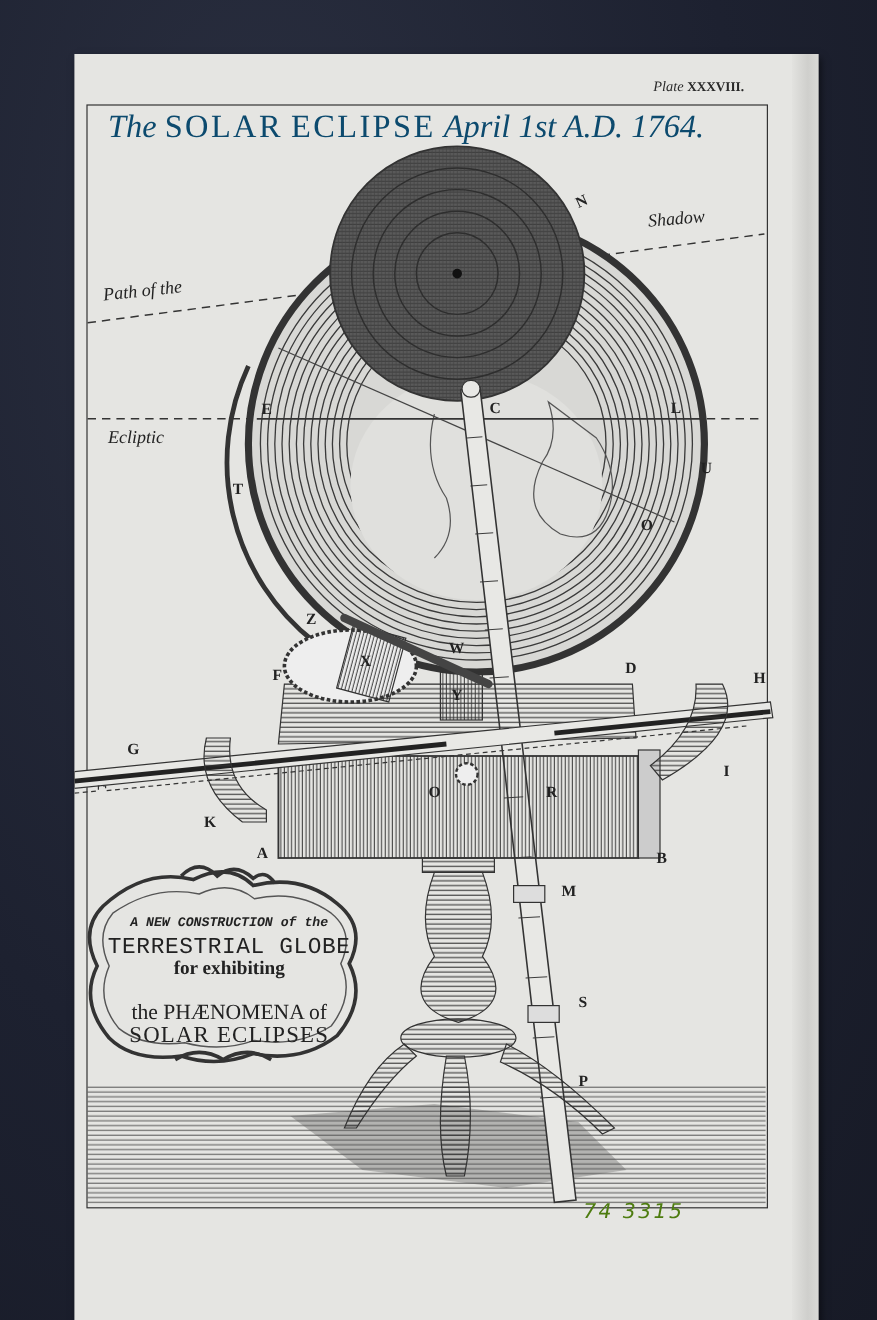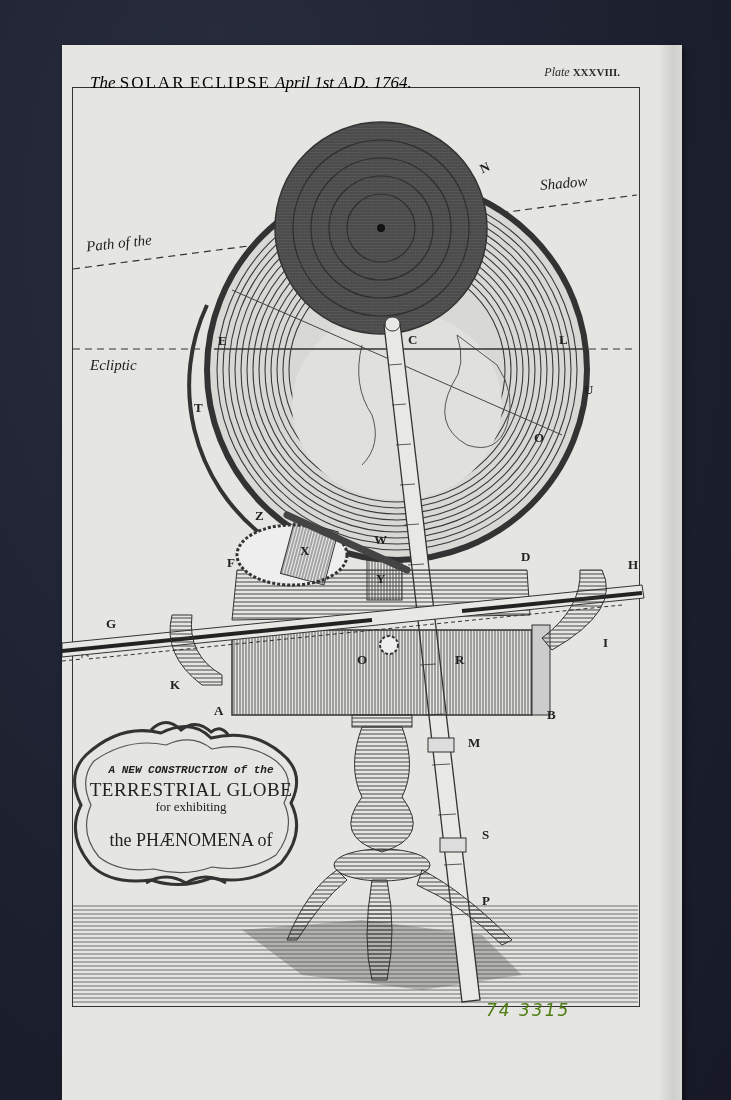--- a/index.html
+++ b/index.html
@@ -6,31 +6,31 @@
   body{width:731px;height:1100px;overflow:hidden;background:#1d2130;position:relative;font-family:"Liberation Serif",serif;}
   .felt{position:absolute;inset:0;background:
      radial-gradient(ellipse at 30% 20%, #2a2f40 0%, #1d2130 55%, #171a26 100%);}
   .paper{position:absolute;left:62px;top:45px;width:620px;height:1062px;background:#e5e5e2;
      box-shadow:2px 3px 6px rgba(0,0,0,.5);}
   .paper-edge{position:absolute;right:0;top:0;width:22px;height:100%;
      background:linear-gradient(90deg,#e2e2df,#cfcfcc 60%,#d9d9d6);}
   .plate-label{position:absolute;right:62px;top:20px;font-size:12px;font-style:italic;color:#2a2a2a;}
   .plate-label b{font-style:normal;font-weight:bold;letter-spacing:0px;font-size:11px;}
   .border{position:absolute;left:10px;top:42px;width:566px;height:918px;border:1.5px solid #333;}
-  .title{position:absolute;left:28px;top:28px;font-size:17px;color:#000000;white-space:nowrap;}
+  .title{position:absolute;left:28px;top:45px;font-size:27px;color:#0c4a6e;white-space:nowrap;}
   .title .it{font-style:italic;}
   .title .caps{letter-spacing:2px;}
   .svg{position:absolute;left:0;top:0;}
   .lbl{position:absolute;font-size:13px;font-weight:bold;color:#222;}
   .italic-lbl{position:absolute;font-size:15px;font-style:italic;color:#222;}
   .cart{position:absolute;left:4px;top:670px;width:245px;height:180px;}
   .cart-text{position:absolute;left:14px;top:50px;width:222px;text-align:center;color:#222;line-height:1;}
   .ct1{font-size:11px;font-style:italic;font-weight:bold;font-family:Liberation Mono, monospace;}
-  .ct2{font-size:19px;letter-spacing:.5px;margin-top:4px;}
-  .ct3{font-size:13px;margin-top:1px;}
+  .ct2{font-size:19px;letter-spacing:.5px;margin-top:4px;font-family:Liberation Mono, monospace;}
+  .ct3{font-size:16px;margin-top:1px;font-weight:bold;}
   .ct4{font-size:18px;margin-top:18px;}
   .ct5{font-size:19px;letter-spacing:1px;margin-top:1px;}
   .pencil{position:absolute;left:424px;top:955px;font-family:"DejaVu Sans",sans-serif;font-size:17px;color:#4d7c0f;letter-spacing:2px;font-style:italic;}
 </style>
 </head>
 <body>
 
 <div class="felt"></div>
 
 <div class="paper">
@@ -202,17 +202,18 @@
       <path d="M20 40 q-20 20 -5 50 q-15 30 10 60 q20 20 60 15 q30 10 60 -2 q40 8 70 -15 q25 -30 10 -60 q15 -30 -10 -50 q-30 -25 -70 -15 q-20 -20 -50 -5 q-40 -10 -75 22 Z" fill="none" stroke="#333" stroke-width="3"></path>
       <path d="M28 46 q-15 18 -3 44 q-12 28 8 52 q20 16 55 12 q30 8 58 -2 q36 6 64 -12 q20 -26 8 -52 q12 -26 -8 -42 q-28 -20 -64 -12 q-20 -16 -46 -4 q-38 -8 -72 16 Z" fill="none" stroke="#555" stroke-width="1.2"></path>
       <path d="M85 15 q15 -15 30 0 q15 -12 30 2 q10 -8 18 4" fill="none" stroke="#333" stroke-width="3"></path>
       <path d="M80 168 q20 -12 40 0 q20 -12 40 0" fill="none" stroke="#333" stroke-width="3"></path>
     </svg>
     <div class="cart-text">
       <div class="ct1">A NEW CONSTRUCTION of the</div>
       <div class="ct2">TERRESTRIAL GLOBE</div>
       <div class="ct3">for exhibiting</div>
       <div class="ct4">the PHÆNOMENA of</div>
+      <div class="ct5">SOLAR ECLIPSES</div>
     </div>
   </div>
 
   <div class="pencil">74  3315</div>
 </div>
 
 </body></html>

